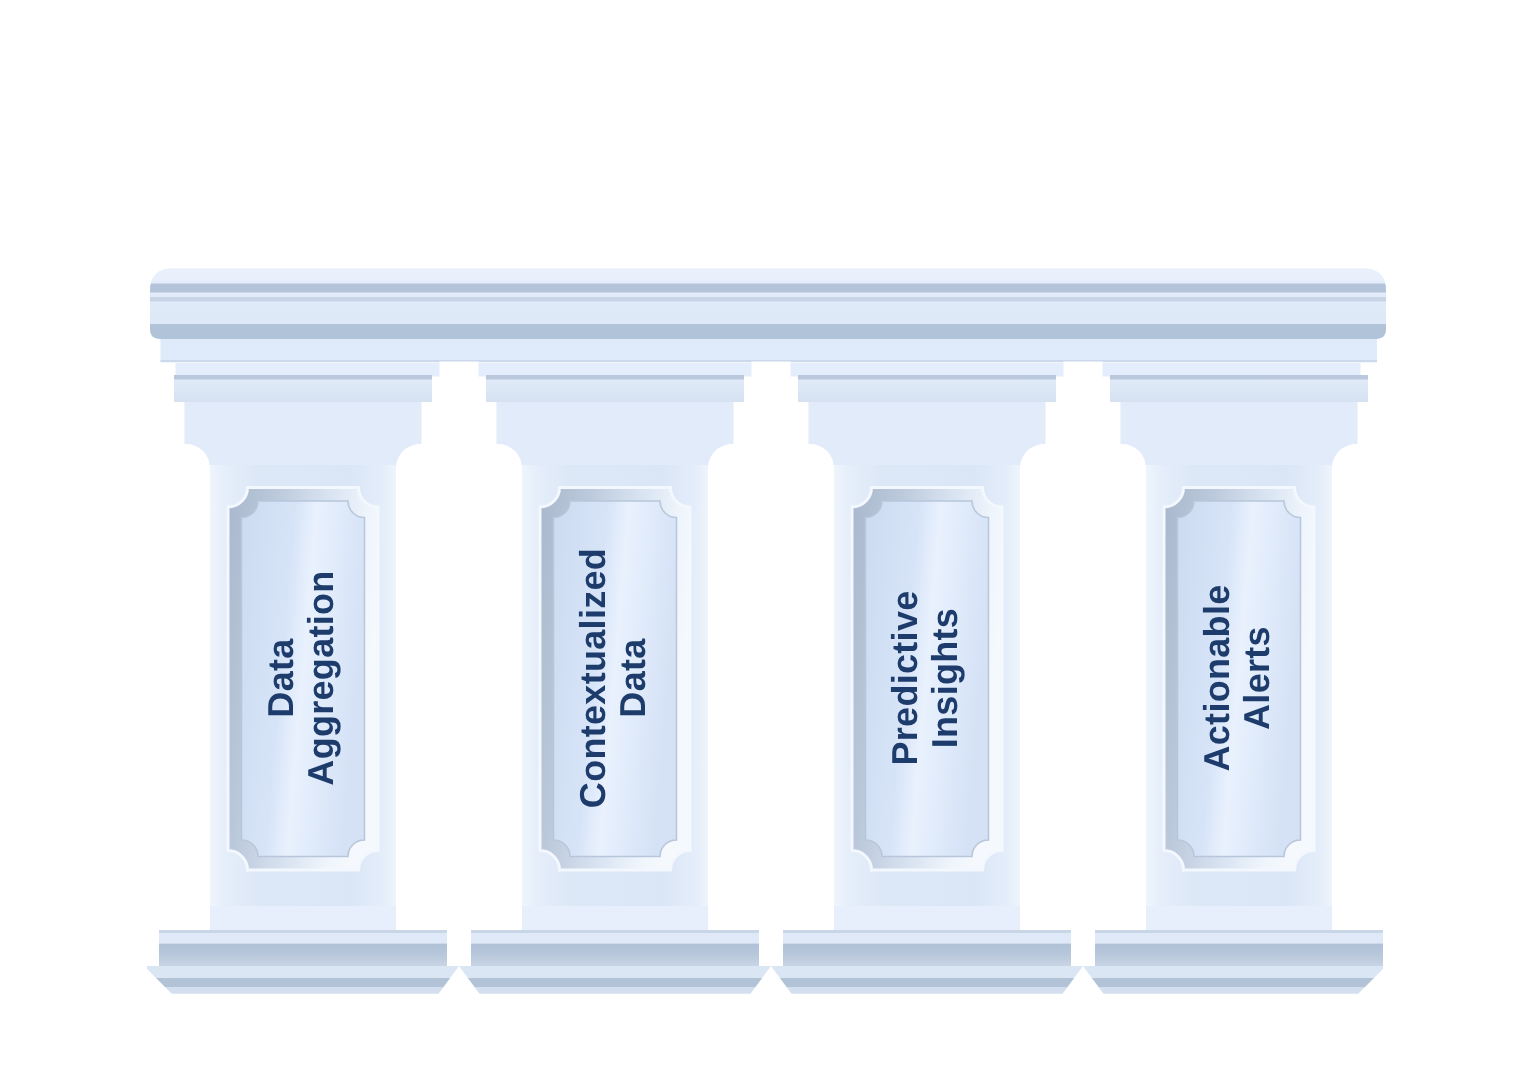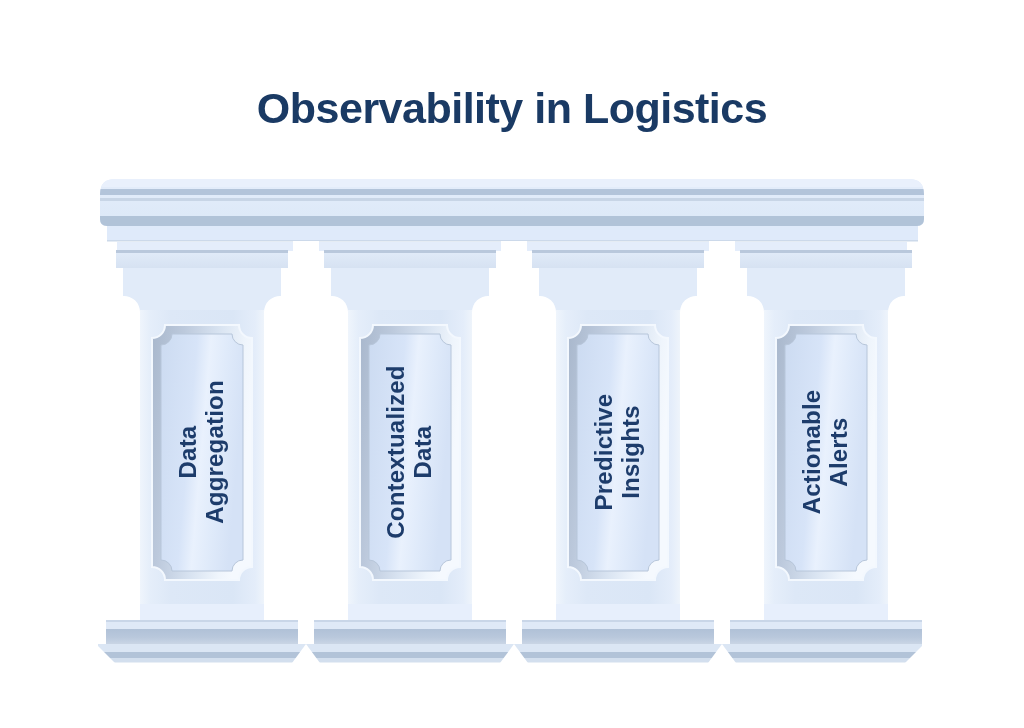--- a/index.html
+++ b/index.html
@@ -46,21 +46,20 @@
   .pillar-label.c1{left:202px;}
   .pillar-label.c2{left:410px;}
   .pillar-label.c3{left:618px;}
   .pillar-label.c4{left:826px;}
 </style>
 </head>
 <body>
 
 <div class="stage">
 
-  <h1 class="diagram-title">Observability in Logistics</h1>
 
   <svg class="pillars-svg" viewBox="0 0 1024 728" aria-hidden="true">
     <defs>
       <linearGradient id="gBar" x1="0" y1="0" x2="0" y2="1">
         <stop offset="0" stop-color="#e4edfb"></stop>
           <stop offset="1" stop-color="#dce8f7"></stop>
       </linearGradient>
       <linearGradient id="gAbacus" x1="0" y1="0" x2="0" y2="1">
         <stop offset="0" stop-color="#e0eaf8"></stop>
           <stop offset="1" stop-color="#d6e2f2"></stop>

